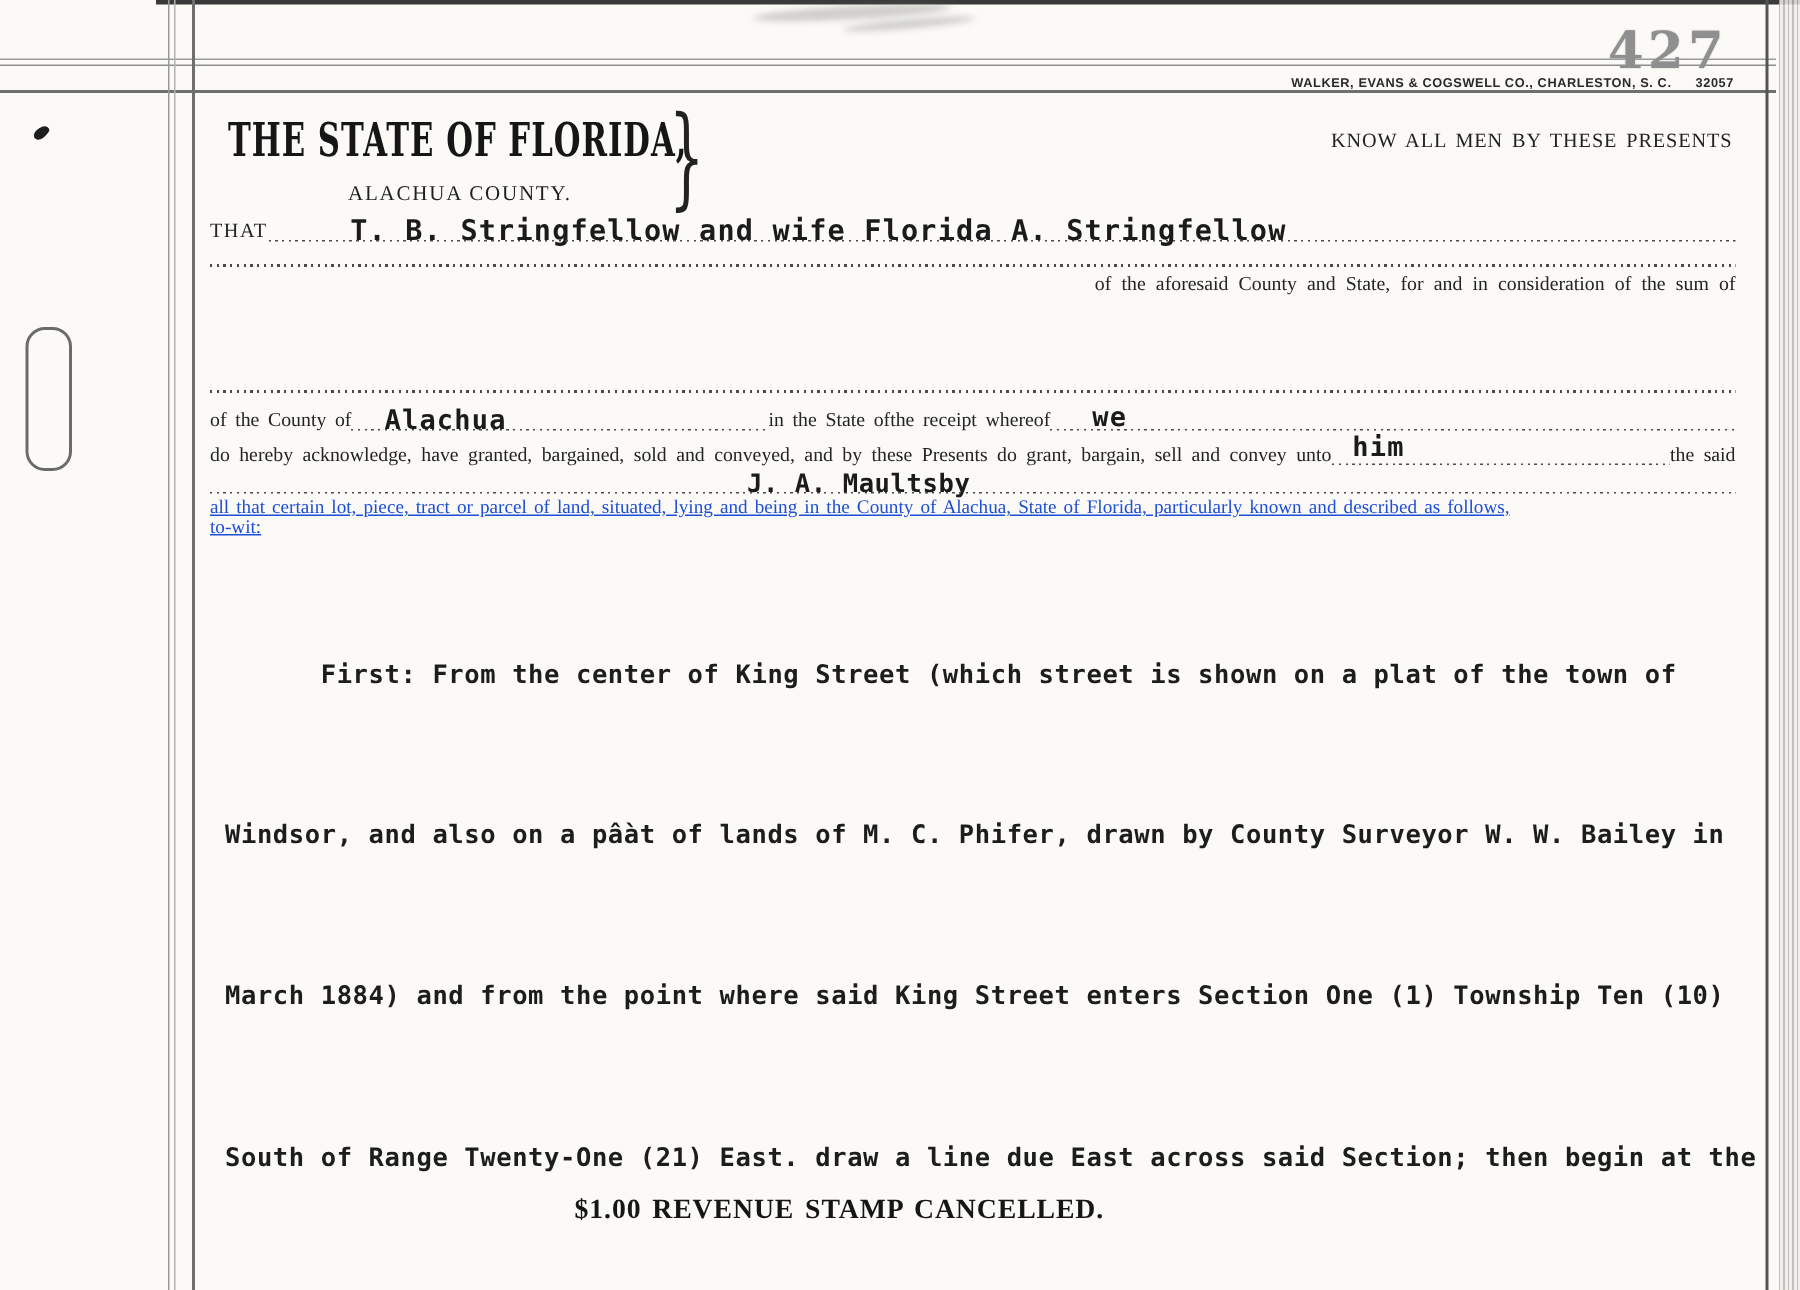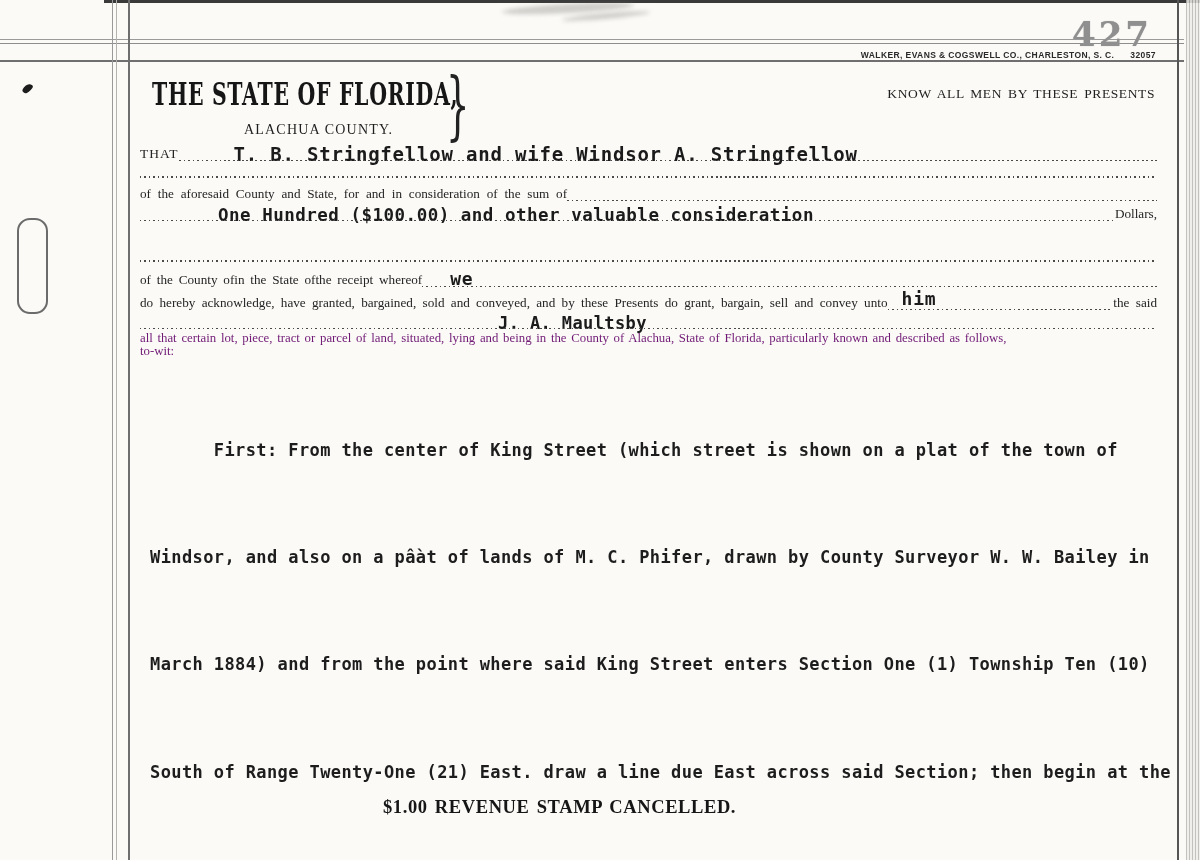--- a/index.html
+++ b/index.html
@@ -55,54 +55,54 @@
     font-family:"DejaVu Serif",serif;font-weight:bold;font-size:31px;
     letter-spacing:1px;white-space:nowrap;color:#161616;
     transform:scaleX(.66);transform-origin:left;
   }
   .brace{
     position:absolute;left:306px;top:68px;
     font-family:"DejaVu Serif",serif;font-size:74px;color:#222;
     transform:scaleX(.5);transform-origin:left;line-height:1;
   }
   .presents{position:absolute;right:2px;top:86px;font-size:13.5px;letter-spacing:.6px;word-spacing:2px;white-space:nowrap;}
-  .county-head{position:absolute;left:104px;top:122px;font-size:14px;letter-spacing:1.2px;white-space:nowrap;}
+  .county-head{position:absolute;left:92px;top:122px;font-size:14px;letter-spacing:1.2px;white-space:nowrap;}
 
   .row{position:absolute;left:0;right:0;display:flex;align-items:flex-end;height:22px;}
   .lbl{font-size:13.2px;white-space:nowrap;padding-bottom:1px;color:#242424;}
   .fill{flex:1 1 auto;position:relative;height:21px;}
   .fill::after{
     content:"";position:absolute;left:0;right:0;bottom:2px;height:1.5px;
     background:repeating-linear-gradient(90deg,#4a4a4a 0 1.5px,transparent 1.5px 4.5px);
   }
   .dotrule{
     position:absolute;left:0;right:0;height:1.5px;
     background:repeating-linear-gradient(90deg,#4a4a4a 0 1.5px,transparent 1.5px 4.5px);
   }
   .tv{
     position:absolute;bottom:-2px;
     font-family:"DejaVu Sans Mono","Liberation Mono",monospace;font-weight:bold;
     font-size:18px;color:#1b1b1b;white-space:nowrap;letter-spacing:.8px;
   }
   .row-that{top:141px;} .row-that .tv{left:55px;font-size:19px;}
   .rule1{top:176px;}
-  .row-sum{top:181px;} .row-sum .lbl{word-spacing:3.5px;}
+  .row-sum{top:181px;flex-direction:column;} .row-sum .lbl{word-spacing:3.5px;}
   .row-cons{top:201px;} .row-cons .tv{left:78px;font-size:17.5px;letter-spacing:.5px;}
   .row-to{top:227px;}
   .row-to .f-them{flex:0 0 158px;} .row-to .f-them .tv{left:42px;}
   .row-to .f-payer .tv{left:150px;font-size:18.5px;}
   .rule2{top:260px;}
   .row-county{top:267px;justify-content:flex-end;} .row-county .lbl{word-spacing:2.5px;}
   .f-alachua{flex:0 0 278px;} .f-alachua .tv{left:22px;}
   .f-florida{flex:0 0 278px;} .f-florida .tv{left:38px;}
   .f-we .tv{left:28px;bottom:0;}
   .row-ack{top:290px;} .row-ack .lbl{word-spacing:3px;}
   .f-him .tv{left:14px;bottom:3px;}
   .row-grantee{top:309px;} .row-grantee .tv{left:358px;font-size:17px;letter-spacing:.4px;}
-  .desc{position:absolute;left:0;right:-14px;top:332px;font-size:12.8px;line-height:12.6px;word-spacing:1.5px;color:#701a75;}
+  .desc{position:absolute;left:0;right:-14px;top:332px;font-size:12.8px;line-height:12.6px;word-spacing:1.5px;color:#1d4ed8;text-decoration:underline;}
 
   .deed-body{
     position:absolute;left:10px;top:361px;
     font-family:"DejaVu Sans Mono","Liberation Mono",monospace;font-weight:bold;
     font-size:17px;letter-spacing:.4px;line-height:35.8px;color:#1d1d1d;
     white-space:pre;
   }
   .footer-line{
     position:absolute;left:243px;top:797px;
     font-family:Liberation Serif, serif;font-weight:bold;
@@ -136,41 +136,38 @@
   <div class="content">
 
     <div class="title">THE STATE OF FLORIDA,</div>
     <div class="brace">}</div>
     <div class="presents">KNOW ALL MEN BY THESE PRESENTS</div>
     <div class="county-head">ALACHUA COUNTY.</div>
 
     <div class="row row-that">
       <span class="lbl" style="letter-spacing:1px;font-size:13.5px;">THAT</span>
       <span class="fill">
-        <span class="tv">T. B. Stringfellow and wife Windsor A. Stringfellow</span>
+        <span class="tv">T. B. Stringfellow and wife Florida A. Stringfellow</span>
       </span>
     </div>
     <div class="dotrule rule1"></div>
 
     <div class="row row-sum">
       <span class="lbl">of the aforesaid County and State, for and in consideration of the sum of</span>
       <span class="fill"></span>
     </div>
 
-    <div class="row row-cons">
-      <span class="fill">
-        <span class="tv">One Hundred ($100.00) and other valuable consideration</span>
-      </span>
-      <span class="lbl">Dollars,</span>
-    </div>
 
     <div class="dotrule rule2"></div>
 
     <div class="row row-county">
       <span class="lbl">of the County of</span>
+      <span class="fill f-alachua">
+        <span class="tv">Alachua</span>
+      </span>
       <span class="lbl">in the State of</span>
       <span class="lbl">the receipt whereof</span>
       <span class="fill f-we">
         <span class="tv">we</span>
       </span>
     </div>
 
     <div class="row row-ack">
       <span class="lbl">do hereby acknowledge, have granted, bargained, sold and conveyed, and by these Presents do grant, bargain, sell and convey unto</span>
       <span class="fill f-him">

